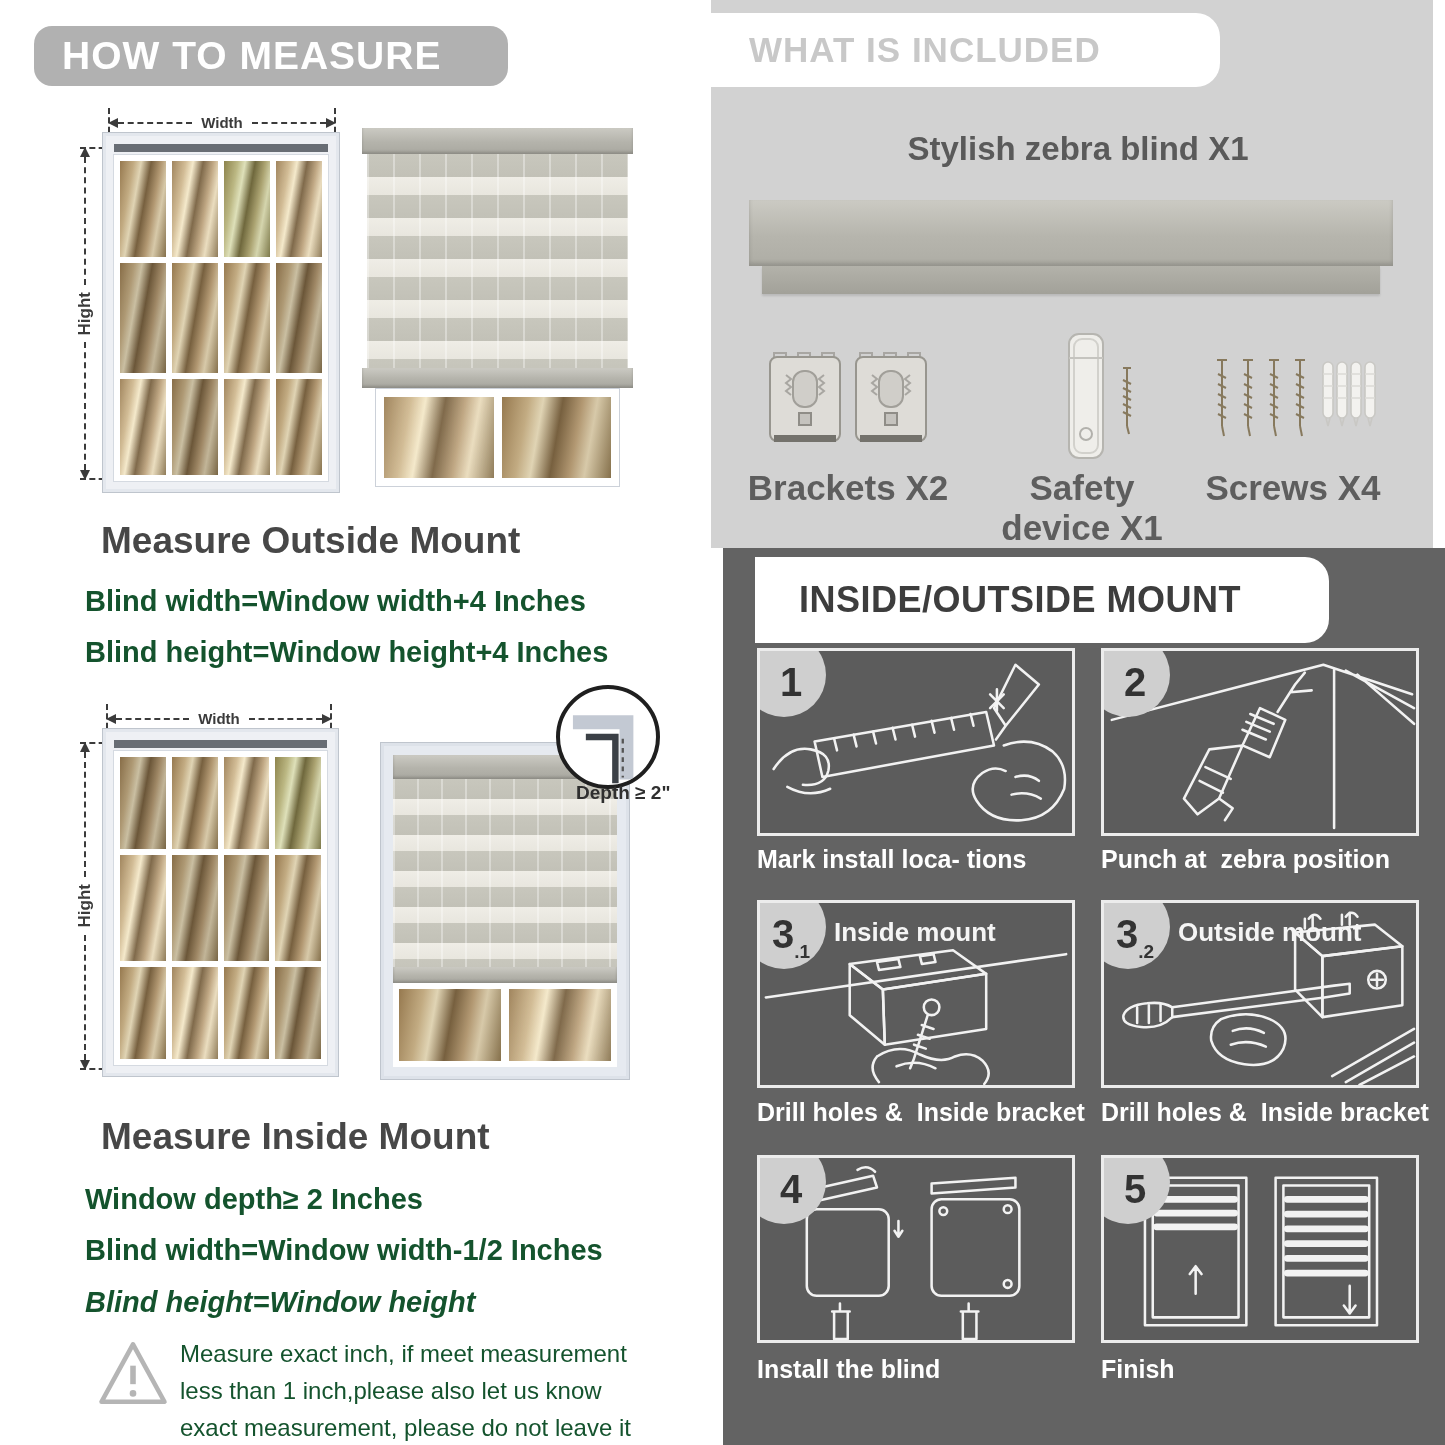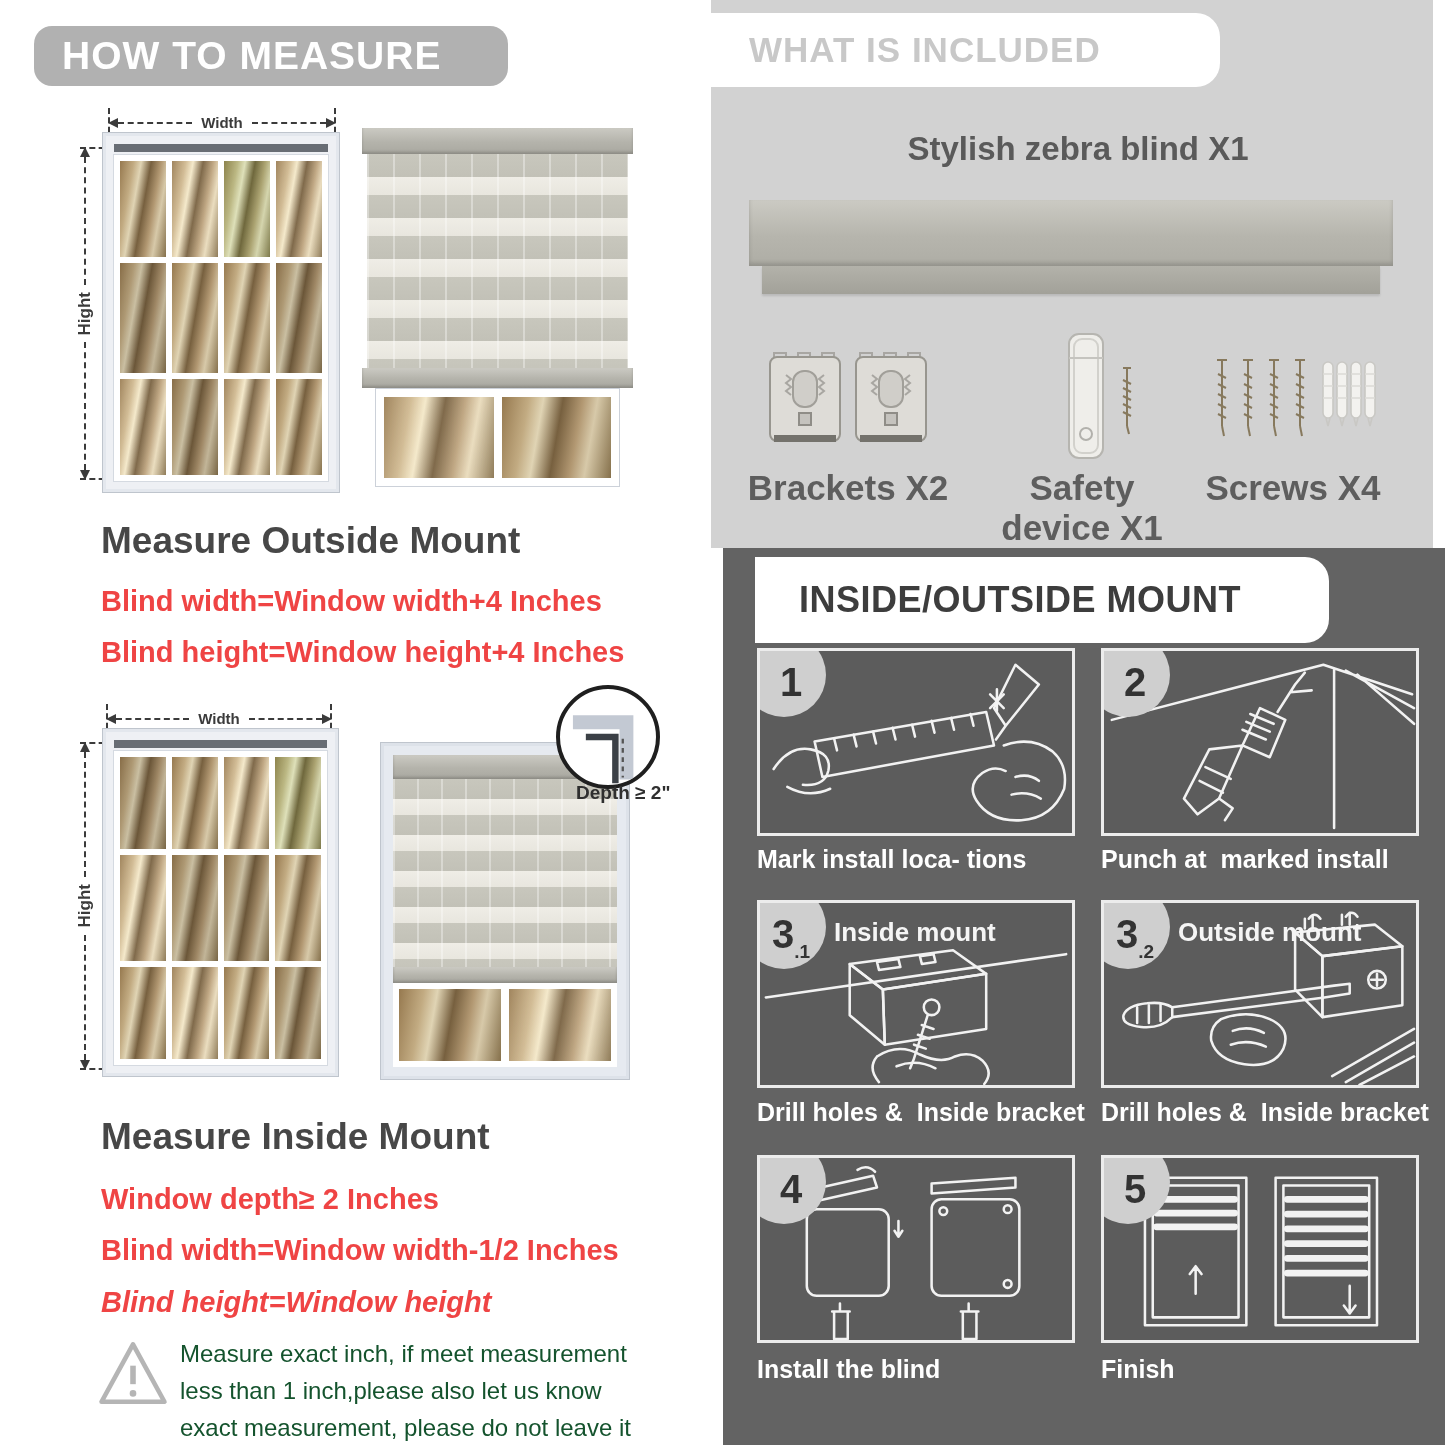--- a/index.html
+++ b/index.html
@@ -5,21 +5,21 @@
   * { margin:0; padding:0; box-sizing:border-box; }
   html,body { width:1445px; height:1445px; }
   body { font-family:"Liberation Sans", sans-serif; background:#ffffff; position:relative; overflow:hidden; }
   .abs { position:absolute; }
 
   
   .htm-bar { left:34px; top:26px; width:474px; height:60px; background:#b1b1b1; border-radius:18px;
              color:#ffffff; font-size:39px; font-weight:bold; line-height:60px; padding-left:28px; letter-spacing:1px; }
 
   .h2title { left:101px; color:#474747; font-size:37px; font-weight:bold; }
-  .gline  { left:101px; color:#ef4444; font-size:29px; font-weight:bold; }
+  .gline  { left:85px; color:#14532d; font-size:29px; font-weight:bold; }
 
   
   .harrow { display:flex; align-items:center; color:#3b3b3b; }
   .harrow .dash { flex:1; border-top:2px dashed #3b3b3b; height:0; }
   .harrow .hlbl { padding:0 9px; font-size:15px; font-weight:bold; white-space:nowrap; }
   .harrow:before, .harrow:after { content:""; position:absolute; top:-6px; height:34px; border-left:2px dashed #3b3b3b; }
   .harrow:before { left:0; } .harrow:after { right:0; }
   .tri { width:0; height:0; border:solid transparent; flex:0 0 auto; }
   .tri-l { border-width:5px 10px 5px 0; border-right-color:#3b3b3b; }
   .tri-r { border-width:5px 0 5px 10px; border-left-color:#3b3b3b; }
@@ -325,21 +325,21 @@
         <path d="M150 64 l24 10 M146 72 l24 10 M142 80 l24 10"></path>
         <path d="M142 96 L118 150 L96 166 L82 150 L108 100 L142 96"></path>
         <path d="M104 118 l26 12 M98 132 l24 12"></path>
         <path d="M118 150 L132 160 L124 172"></path>
       </g>
     </svg>
     <div class="badge">
         <span class="badge-num">2</span>
       </div>
   </div>
-  <div class="abs cap" style="left:378px;top:297px;">Punch at  marked install</div>
+  <div class="abs cap" style="left:378px;top:297px;">Punch at  zebra position</div>
 
   <div class="abs panel" style="left:34px;top:352px;">
     <svg class="art" viewBox="0 0 320 185" preserveAspectRatio="none">
       <g stroke="#f2f2f2" stroke-width="2.6" fill="none" stroke-linecap="round" stroke-linejoin="round">
         <path d="M6 96 L314 52"></path>
         <path d="M92 62 L198 48 L232 72 L126 88 Z"></path>
         <path d="M126 88 L232 72 L232 128 L128 144 Z"></path>
         <path d="M92 62 V114 L128 144 L126 88 Z"></path>
         <path d="M120 60 l22 -3 l2 8 l-22 3 Z M164 54 l14 -2 l2 8 l-14 2 Z"></path>
         <circle cx="176" cy="106" r="8"></circle>

